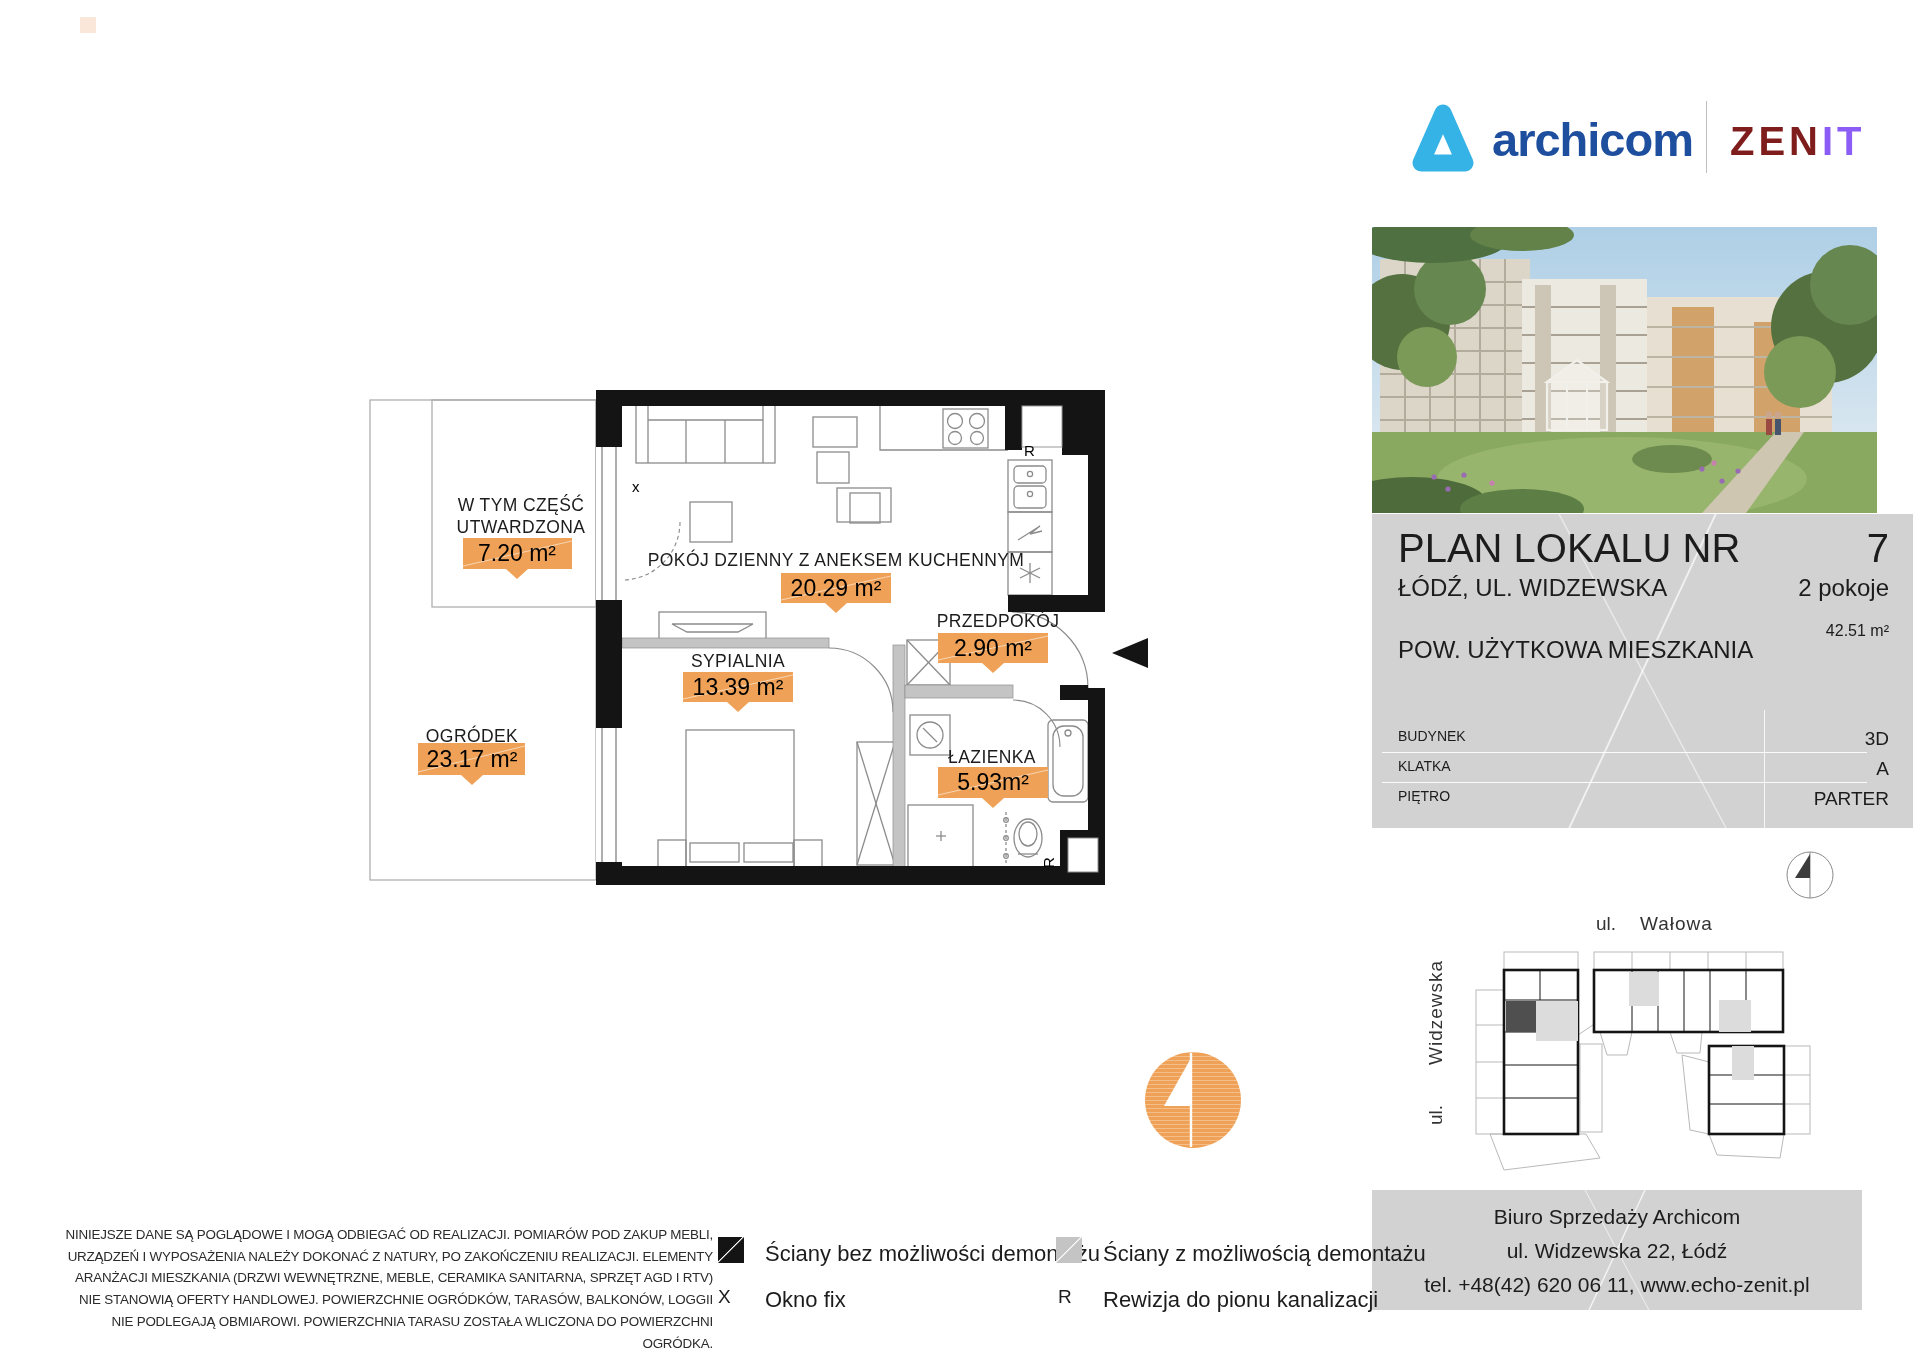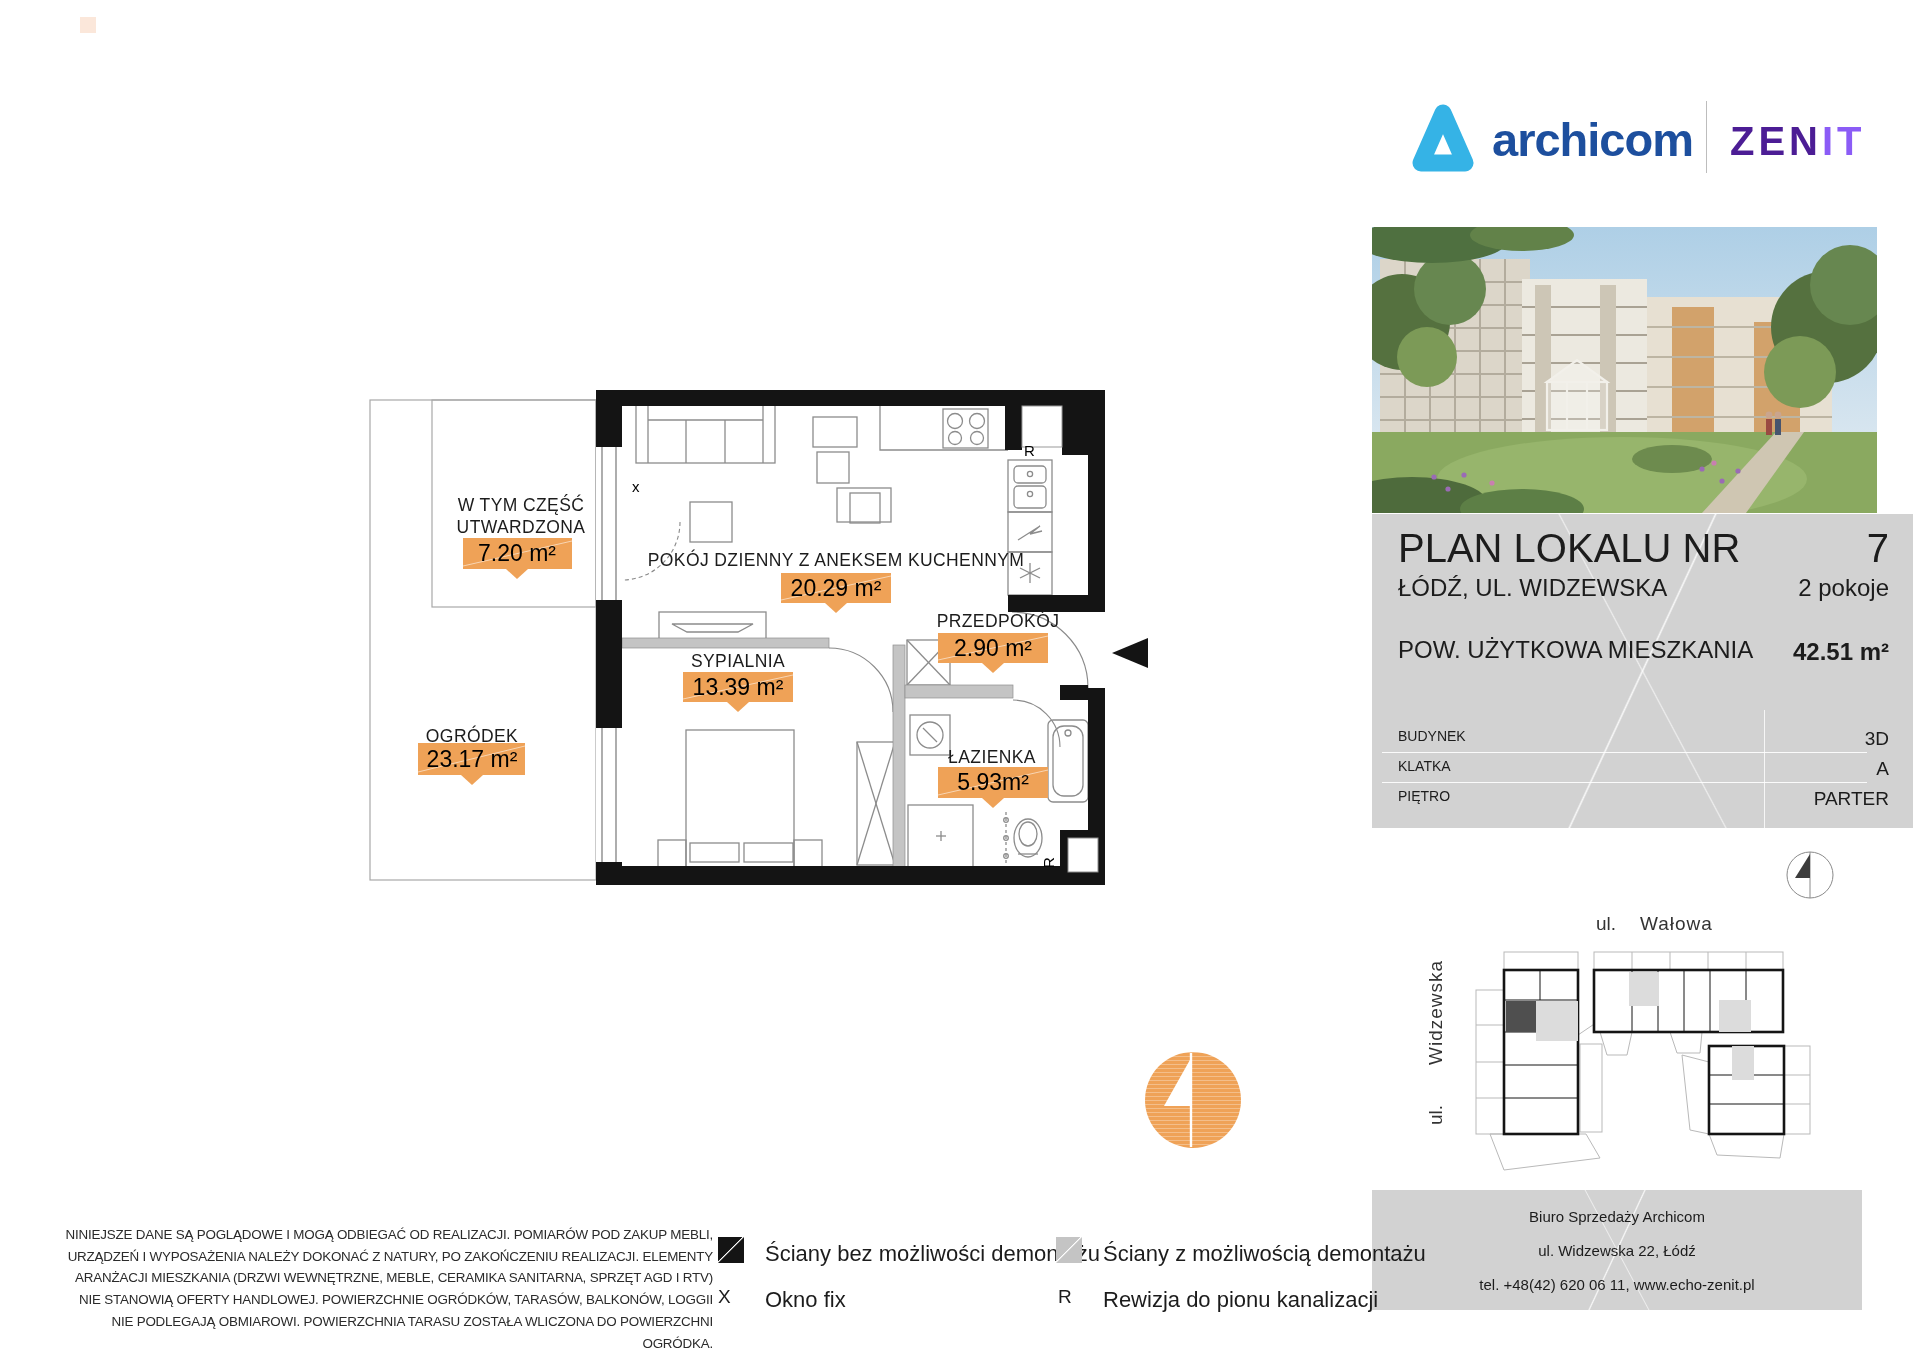--- a/index.html
+++ b/index.html
@@ -4,42 +4,42 @@
 <style>
   html,body{margin:0;padding:0;background:#fff;}
   body{font-family:"Liberation Sans", sans-serif;color:#1c1c1c;}
   #sheet{position:relative;width:1920px;height:1358px;background:#fff;overflow:hidden;}
   .abs{position:absolute;}
   svg text{font-family:"Liberation Sans", sans-serif;}
   
   #brand-text{left:1492px;top:112px;font-size:47px;font-weight:bold;color:#1d4f9e;letter-spacing:-1px;}
   #logo-divider{left:1706px;top:101px;width:1px;height:72px;background:#bdbdbd;}
   #zenit{left:1730px;top:119px;font-size:40px;font-weight:bold;letter-spacing:4px;}
-  #zenit .blk{color:#4c1d95;} #zenit .org{color:#8b5cf6;}
+  #zenit .blk{color:#7f1d1d;} #zenit .org{color:#8b5cf6;}
   #corner-dot{left:80px;top:17px;width:16px;height:16px;background:#f2b185;opacity:.3;}
   
   .gray-panel{background:
      linear-gradient(115deg, rgba(255,255,255,0) 49.75%, rgba(255,255,255,.85) 50%, rgba(255,255,255,0) 50.25%),
      linear-gradient(62deg, rgba(255,255,255,0) 49.8%, rgba(255,255,255,.6) 50%, rgba(255,255,255,0) 50.2%),
      #d2d2d2;}
   #info-panel{left:1372px;top:514px;width:505px;height:314px;padding-left:36px;}
   #info-panel .t-title{position:absolute;left:26px;top:12px;font-size:40px;letter-spacing:0;}
   #info-panel .t-number{position:absolute;right:24px;top:12px;font-size:40px;}
   #info-panel .t-city{position:absolute;left:26px;top:60px;font-size:24px;}
   #info-panel .t-rooms{position:absolute;right:24px;top:60px;font-size:24px;}
   #info-panel .t-arealabel{position:absolute;left:26px;top:122px;font-size:24px;}
-  #info-panel .t-areaval{position:absolute;right:24px;top:124px;font-size:24px;font-weight:bold;}
+  #info-panel .t-areaval{position:absolute;right:24px;top:108px;font-size:16px;}
   .spec-row{position:absolute;left:0;width:100%;height:28px;}
   .spec-row .lab{position:absolute;left:26px;top:4px;font-size:14px;}
   .spec-row .val{position:absolute;right:24px;top:4px;font-size:19px;}
   .spec-sep{position:absolute;left:10px;width:485px;height:1px;background:rgba(255,255,255,.9);}
   #spec-vline{position:absolute;left:392px;top:196px;width:1px;height:118px;background:rgba(255,255,255,.8);}
   
   #contact{left:1372px;top:1190px;width:490px;height:120px;text-align:center;}
-  #contact div{position:relative;font-size:15px;line-height:34px;}
+  #contact div{position:relative;font-size:21px;line-height:34px;}
   #contact .c1{margin-top:10px;}
   
   .lg-swatch{width:26px;height:26px;}
   .lg-black{background:linear-gradient(135deg, transparent 46%, #fff 48%, transparent 52%), #141414;}
   .lg-gray{background:linear-gradient(135deg, transparent 46%, #fff 48%, transparent 52%), #c4c4c4;}
   .lg-text{font-size:22px;color:#1c1c1c;}
   .lg-sym{font-size:19px;color:#1c1c1c;}
   
   #disclaimer{left:55px;top:1224px;width:658px;font-size:13.4px;line-height:21.7px;color:#2b2b2b;letter-spacing:-0.2px;text-align:right;}
   

